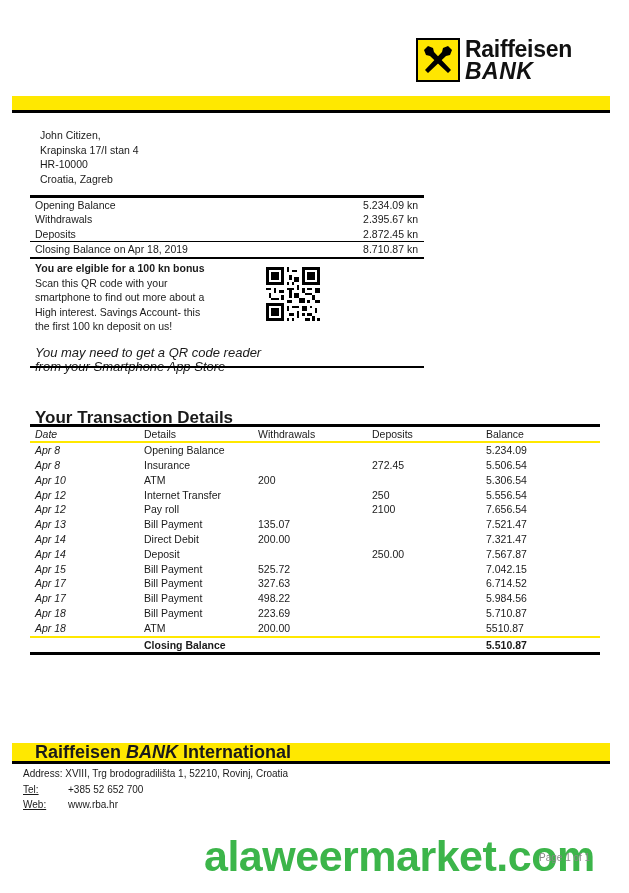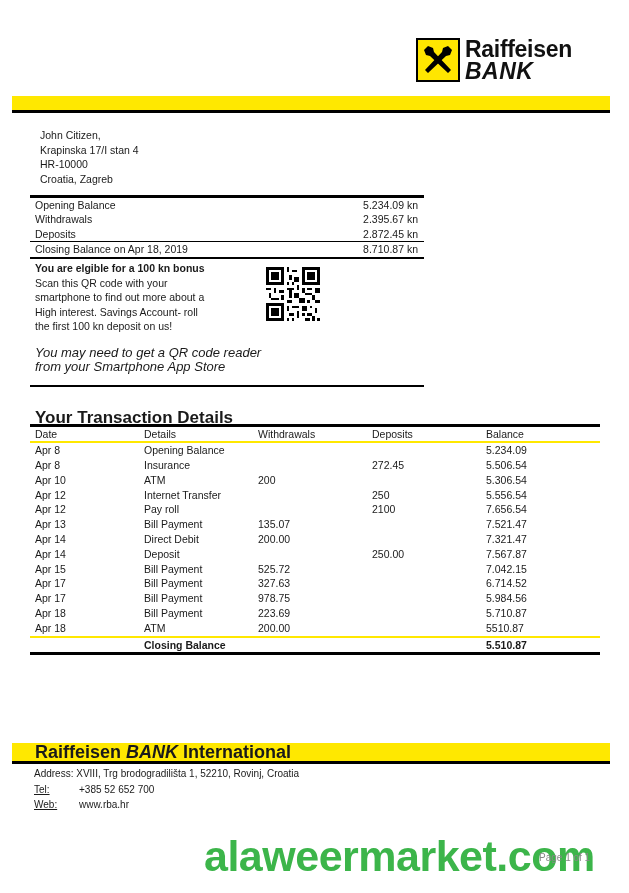--- a/index.html
+++ b/index.html
@@ -20,45 +20,45 @@
 
   
   .address { left:40px; top:128px; line-height:14.5px; font-size:10.5px; }
 
   
   .sum-box { left:30px; top:195px; width:394px; }
   .rule-thick { height:2.5px; background:#000; }
   .rule-thin { height:1px; background:#000; }
   .sum-row { display:flex; justify-content:space-between; height:14.5px; line-height:14.5px; padding:0 6px 0 5px; font-size:10.5px; }
 
-  .promo { left:30px; top:259px; width:394px; height:128px; }
+  .promo { left:30px; top:259px; width:394px; height:109px; }
   .promo-text { position:absolute; left:5px; top:2px; width:220px; line-height:14.5px; font-size:10.5px; }
   .promo-title { font-weight:bold; }
   .promo-note { position:absolute; left:5px; top:87px; font-style:italic; font-size:13px; line-height:13.5px; }
   .promo-bottom { position:absolute; left:0; bottom:0; width:394px; height:2.5px; background:#000; }
   .qr { position:absolute; left:236px; top:8px; width:54px; height:54px; }
 
   
   .tx-title { left:35px; top:408px; font-size:17px; font-weight:bold; }
   .tx-table { left:30px; top:424px; width:570px; }
   .tx-head, .tx-row { display:flex; height:14.8px; line-height:14.8px; font-size:10.5px; }
-  .c1 { width:114px; padding-left:5px; box-sizing:border-box; }
+  .c1 { width:114px; padding-left:5px; box-sizing:border-box;font-style:italic; }
   .c2 { width:114px; }
   .c3 { width:114px; }
   .c4 { width:114px; }
   .c5 { width:114px; }
   .yline { height:2px; background:#ffe800; }
   .bline { height:2.5px; background:#000; }
   .tx-closing { font-weight:bold; }
 
   
   .band-foot { left:12px; top:743px; width:598px; height:18px; background:#ffe800; }
   .band-foot-title { left:35px; top:744px; font-size:18px; font-weight:bold; line-height:16px; }
   .band-foot-line { left:12px; top:761px; width:598px; height:2.5px; background:#000; }
-  .foot-info { left:34px; top:766px; font-size:10px; line-height:15.5px; }
+  .foot-info { left:23px; top:766px; font-size:10px; line-height:15.5px; }
   .foot-info .lbl { display:inline-block; width:45px;text-decoration:underline; }
 
   .watermark { left:204px; top:832px; font-size:43px; font-weight:bold; color:#3cb54a; letter-spacing:-0.5px; }
   .pagenum { left:539px; top:852px; font-size:10px; color:#888; }
 </style>
 </head>
 <body>
 
 <div class="abs logo">
   <div class="logo-box">
@@ -103,21 +103,21 @@
     <span>8.710.87 kn</span>
   </div>
   <div class="rule-thick"></div>
 </div>
 
 <div class="abs promo">
   <div class="promo-text">
     <div class="promo-title">You are elgible for a 100 kn bonus</div>
     <div>Scan this QR code with your</div>
     <div>smartphone to find out more about a</div>
-    <div>High interest. Savings Account- roll</div>
+    <div>High interest. Savings Account- this</div>
     <div>the first 100 kn deposit on us!</div>
   </div>
   <div class="promo-note">
     <div>You may need to get a QR code reader</div>
     <div>from your Smartphone App Store</div>
   </div>
   <svg class="qr" viewBox="0 0 21 21" shape-rendering="crispEdges">
     <g fill="#000">
       <rect x="0" y="0" width="7" height="7"></rect>
         <rect x="1" y="1" width="5" height="5" fill="#fff"></rect>
@@ -250,21 +250,21 @@
       <div class="tx-row">
         <span class="c1">Apr 17</span>
         <span class="c2">Bill Payment</span>
         <span class="c3">327.63</span>
         <span class="c4"></span>
         <span class="c5">6.714.52</span>
       </div>
       <div class="tx-row">
         <span class="c1">Apr 17</span>
         <span class="c2">Bill Payment</span>
-        <span class="c3">978.75</span>
+        <span class="c3">498.22</span>
         <span class="c4"></span>
         <span class="c5">5.984.56</span>
       </div>
       <div class="tx-row">
         <span class="c1">Apr 18</span>
         <span class="c2">Bill Payment</span>
         <span class="c3">223.69</span>
         <span class="c4"></span>
         <span class="c5">5.710.87</span>
       </div>

